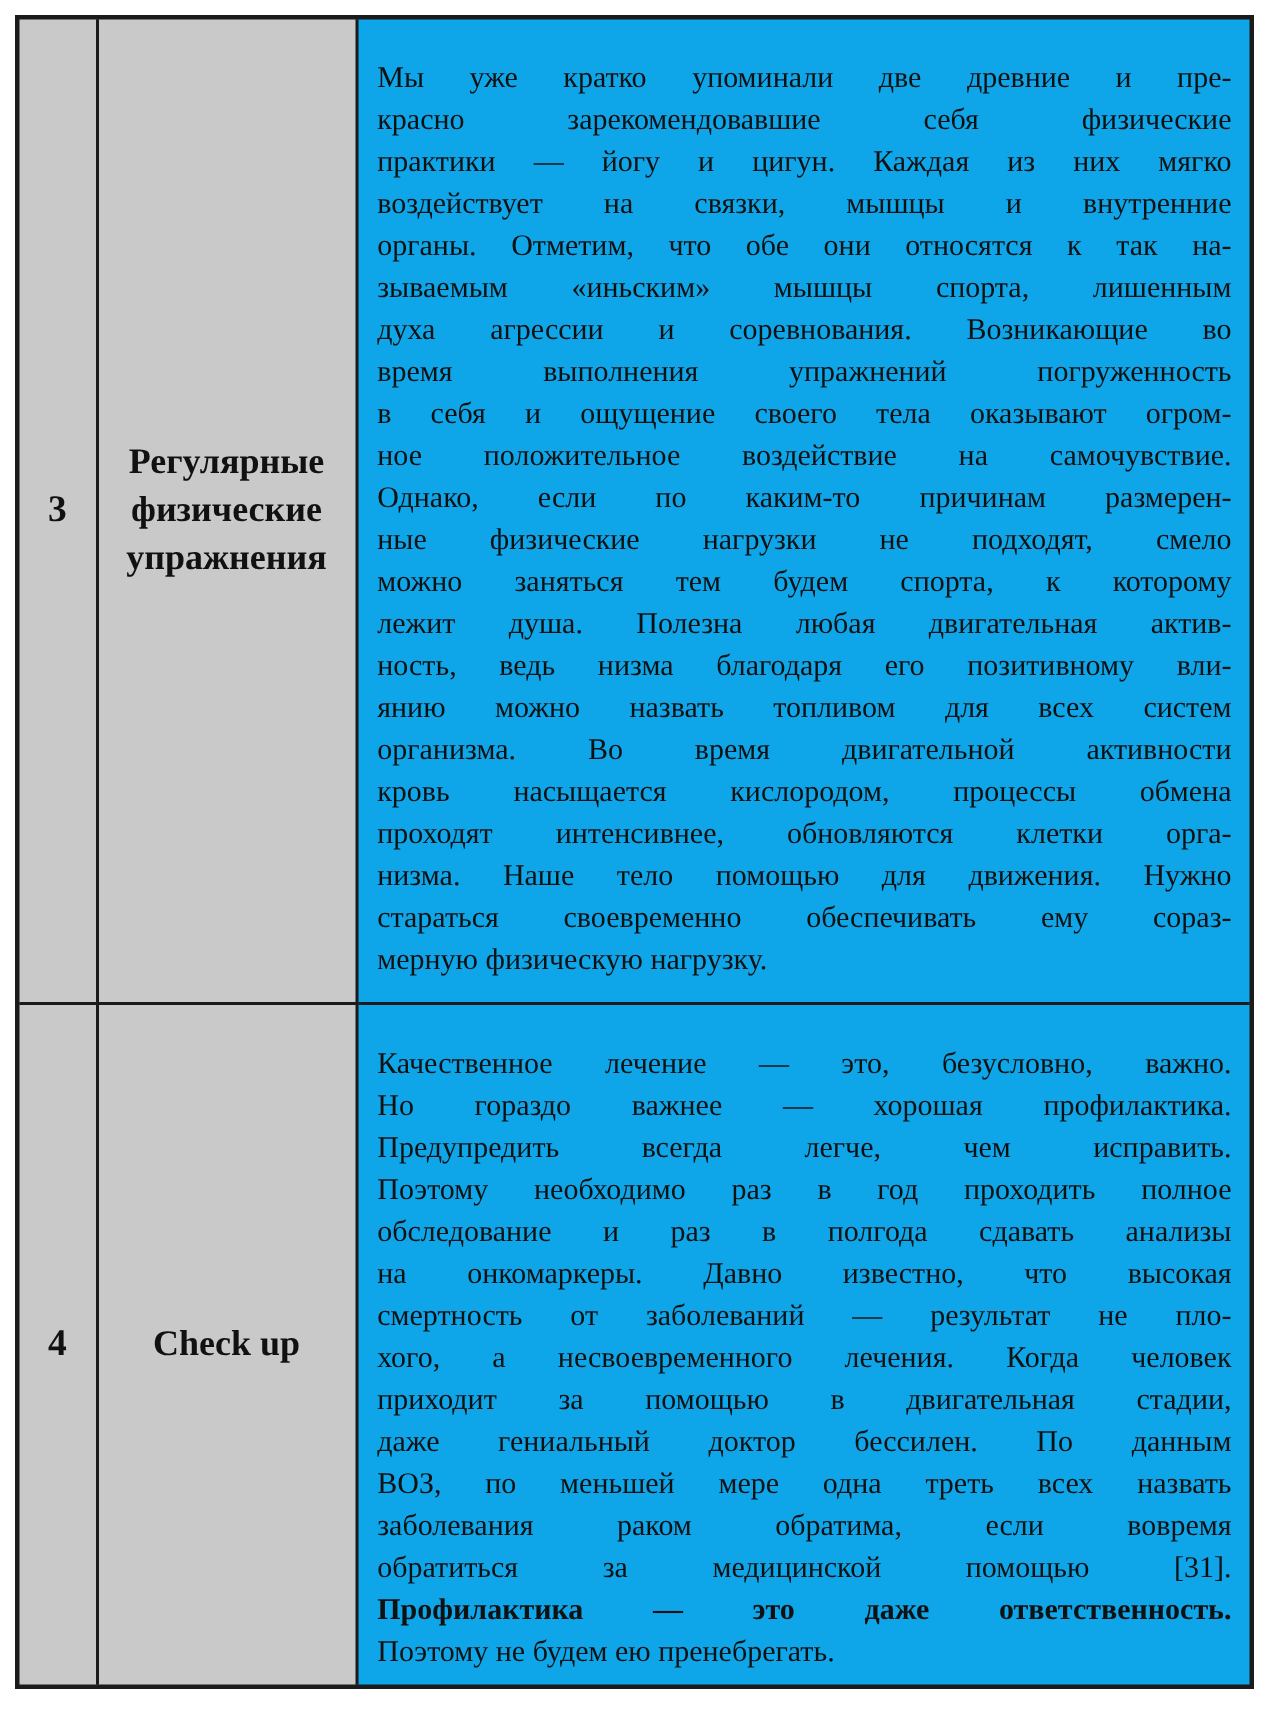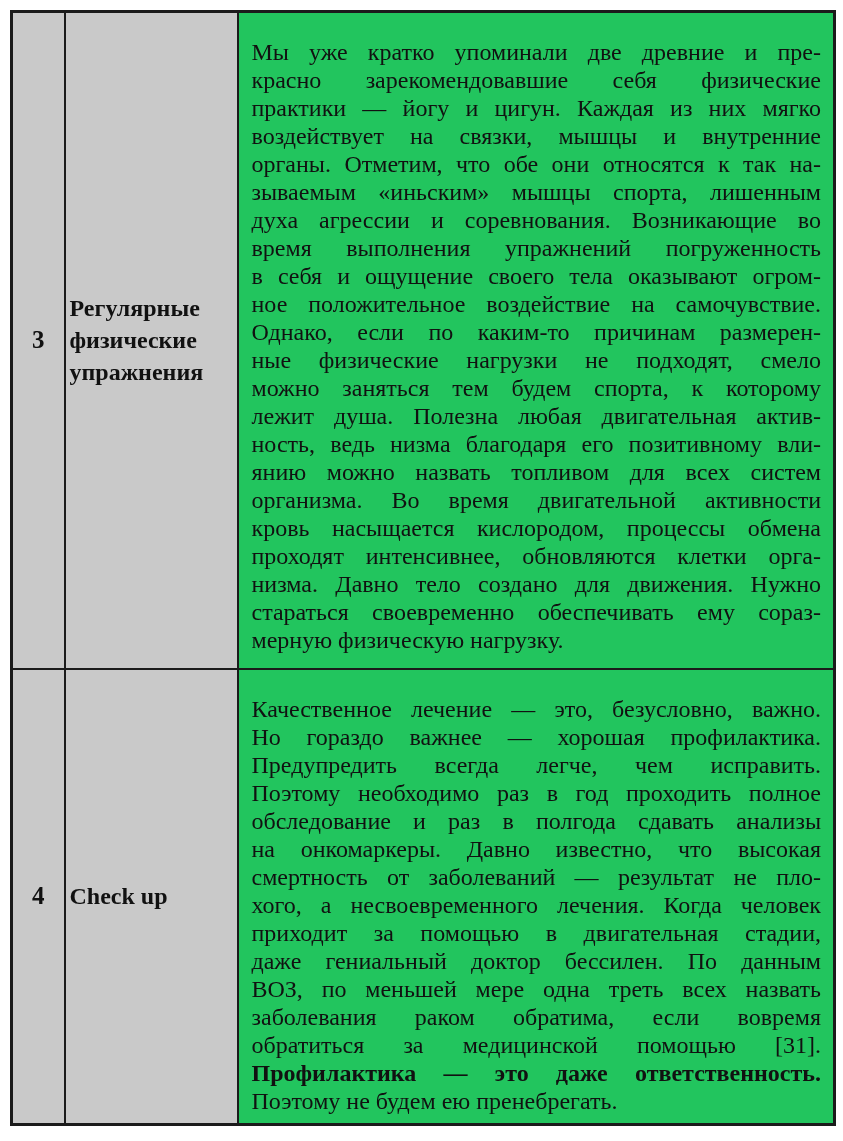--- a/index.html
+++ b/index.html
@@ -38,39 +38,39 @@
   td.title-cell {
     background: #c9c9c9;
     text-align: center;
     vertical-align: middle;
     font-weight: bold;
     font-size: 24px;
     line-height: 32px;
     padding: 0 4px;
   }
   td.text-cell {
-    background: #22c55e;
+    background: #0ea5e9;
     vertical-align: top;
     padding: 25px 12px 8px 13px;
-    font-size: 24px;
+    font-size: 20px;
     line-height: 28px;
   }
   .jline {
     text-align: justify;
     text-align-last: justify;
     white-space: nowrap;
   }
   .jline.last {
     text-align-last: left;
   }
   .jline.bold {
     font-weight: bold;
   }
   .title-line {
-    text-align: left;
+    text-align: center;
   }
 </style>
 </head>
 <body>
 
 <div class="page">
   <table class="content-table">
     <colgroup>
       <col style="width:53px">
       <col style="width:173px">
@@ -97,21 +97,21 @@
             <div class="jline">ное положительное воздействие на самочувствие.</div>
             <div class="jline">Однако, если по каким-то причинам размерен-</div>
             <div class="jline">ные физические нагрузки не подходят, смело</div>
             <div class="jline">можно заняться тем будем спорта, к которому</div>
             <div class="jline">лежит душа. Полезна любая двигательная актив-</div>
             <div class="jline">ность, ведь низма благодаря его позитивному вли-</div>
             <div class="jline">янию можно назвать топливом для всех систем</div>
             <div class="jline">организма. Во время двигательной активности</div>
             <div class="jline">кровь насыщается кислородом, процессы обмена</div>
             <div class="jline">проходят интенсивнее, обновляются клетки орга-</div>
-            <div class="jline">низма. Давно тело создано для движения. Нужно</div>
+            <div class="jline">низма. Наше тело помощью для движения. Нужно</div>
             <div class="jline">стараться своевременно обеспечивать ему сораз-</div>
             <div class="jline last">мерную физическую нагрузку.</div>
           </td>
         </tr>
         <tr style="height: 456px;">
           <td class="num-cell">4</td>
           <td class="title-cell">
             <div class="title-line">Check up</div>
           </td>
           <td class="text-cell">

